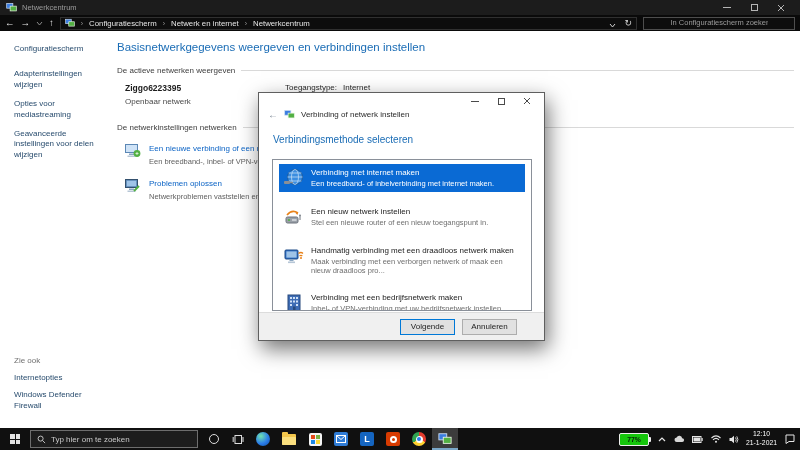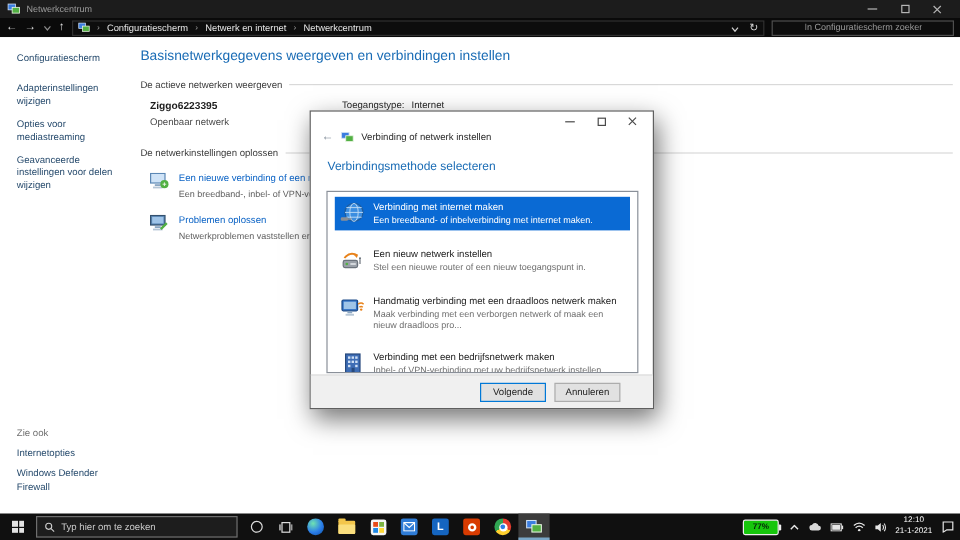--- a/index.html
+++ b/index.html
@@ -214,21 +214,21 @@
                     <rect x="2.6" y="4.3" width="1.8" height="4.7" fill="#3fae49"></rect>
                     <rect x="5.2" y="2.4" width="1.8" height="6.6" fill="#3fae49"></rect>
                     <rect x="7.8" y="0.5" width="1.8" height="8.5" fill="#3fae49"></rect>
                   </svg>
                 <span class="link" style="font-size:8px">Wi-Fi (Ziggo6223395)</span>
               </span>
             </div>
           </div>
         </div>
 
-        <div class="section">De netwerkinstellingen oplossen</div>
+        <div class="section">De netwerkinstellingen netwerken</div>
 
         <div class="tasks">
           <div class="task">
             <svg width="16" height="14" viewBox="0 0 16 14">
                 <rect x="0.5" y="0.5" width="12" height="8" fill="#cfe3f7" stroke="#5b87b5"></rect>
                 <rect x="4" y="9.5" width="5" height="1.5" fill="#8aa6c2"></rect>
                 <rect x="2.5" y="11.5" width="8" height="1.5" fill="#b6c6d6"></rect>
                 <circle cx="12" cy="9.5" r="3.4" fill="#52b043"></circle>
                 <path d="M10.5 9.5 h3 M12 8 v3" stroke="#eaf5e6" stroke-width="0.8"></path>
               </svg>

